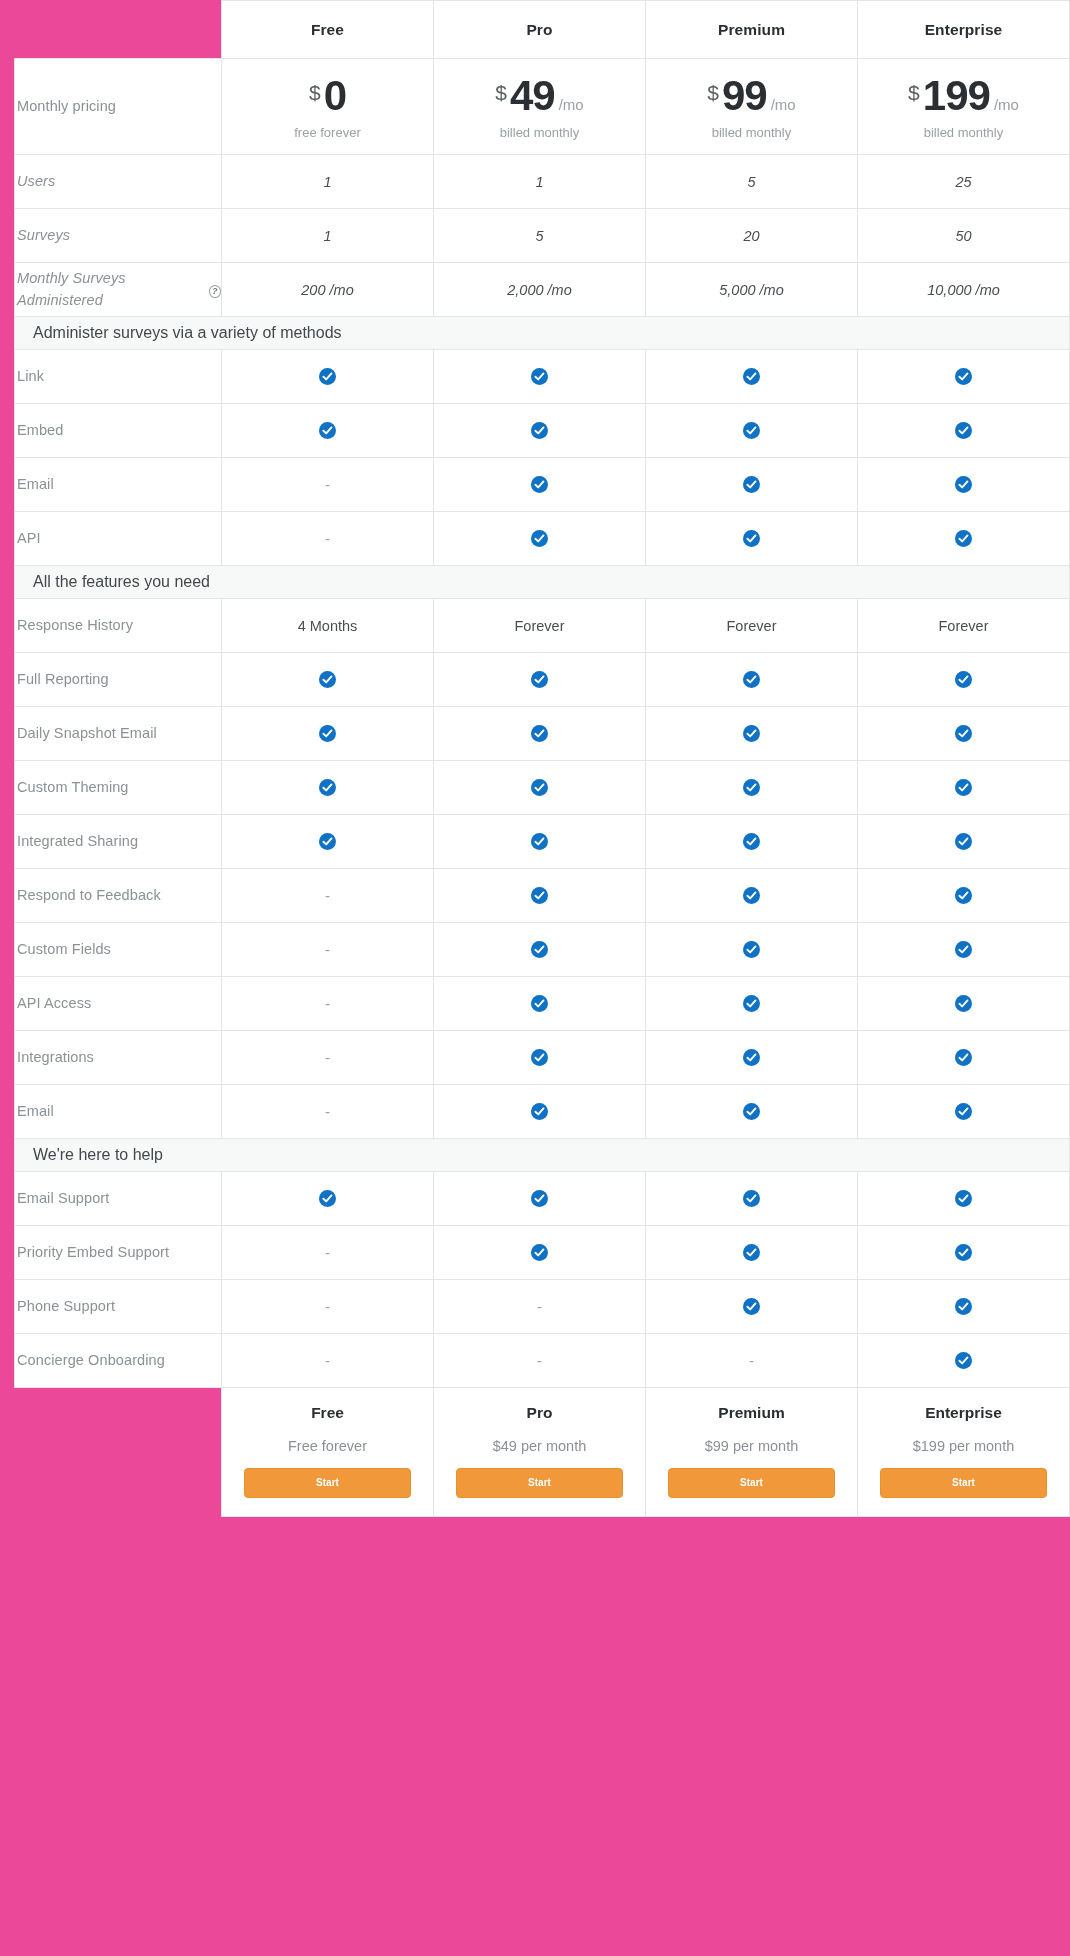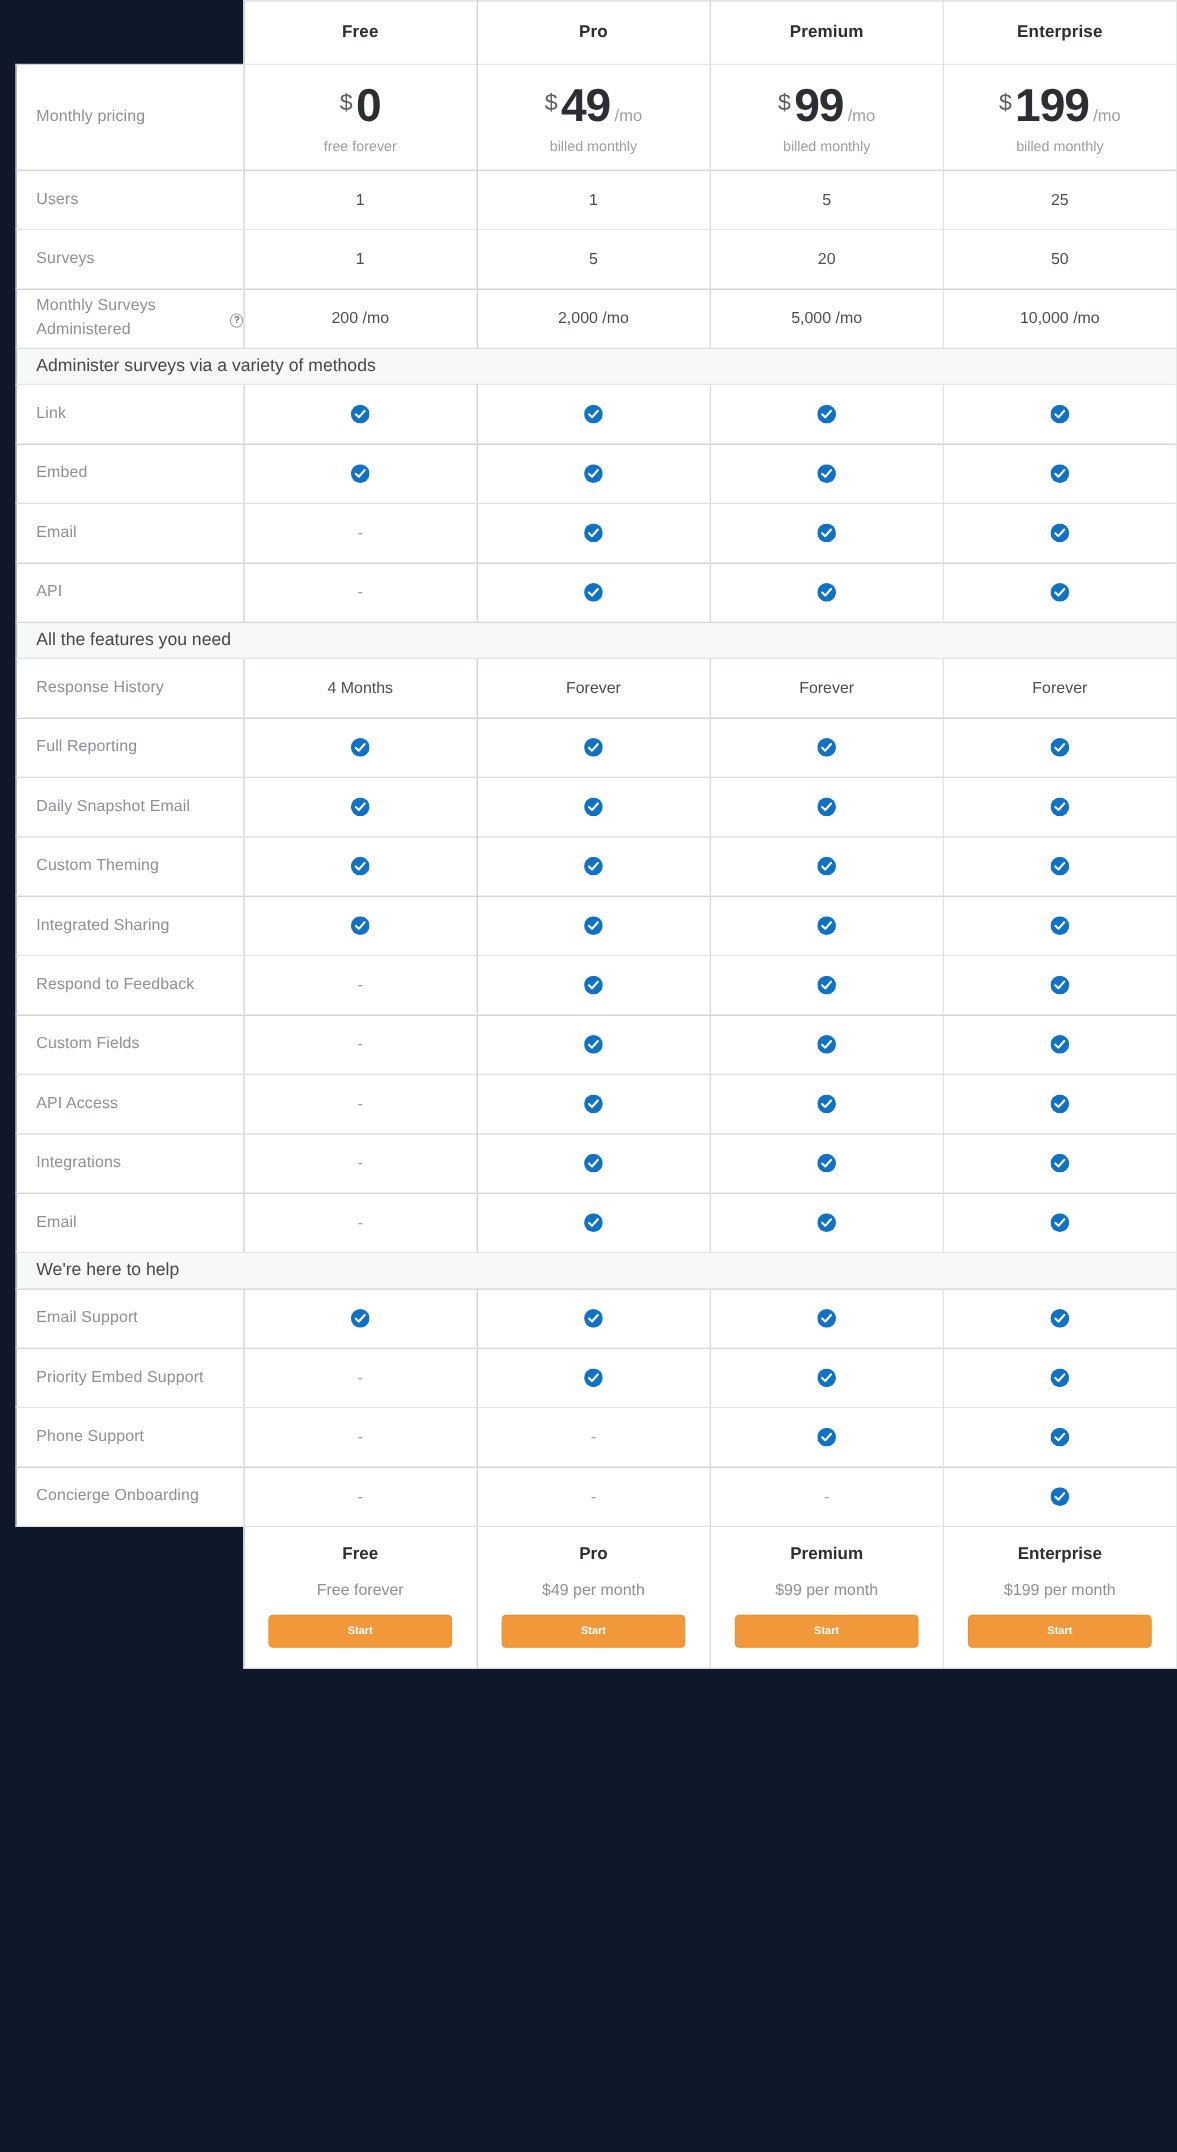--- a/index.html
+++ b/index.html
@@ -6,21 +6,21 @@
   html, body {
     margin: 0;
     padding: 0;
     background: #ffffff;
     font-family: "Liberation Sans", sans-serif;
   }
   #page {
     width: 1070px;
     height: 1956px;
     position: relative;
-    background: #0f172a;
+    background: #ec4899;
     overflow: hidden;
   }
 
   table.pricing {
     border-collapse: collapse;
     table-layout: fixed;
     width: 1055px;
     margin: 0 0 0 14px;
   }
 
@@ -44,21 +44,21 @@
     height: 58px;
     text-align: center;
     font-size: 15.5px;
     font-weight: bold;
     color: #2b2f33;
     letter-spacing: .1px;
   }
 
   
   td.feature {
-    padding: 0 0 0 18px;
+    padding: 0 0 0 2px;
     font-size: 14.5px;
     color: #8b9196;
     font-weight: normal;
     letter-spacing: .1px;
     line-height: 1.45;
   }
   td.feature .help-wrap {
     display: inline-flex;
     align-items: center;
     gap: 5px;
@@ -177,21 +177,21 @@
     background: #f0983a;
     color: #ffffff;
     font-size: 10px;
     font-weight: bold;
     padding: 8px 0 9px 0;
     cursor: pointer;
     font-family: "Liberation Sans", sans-serif;
   }
 
   
-  tr.data-row td { height: 54px; }
+  tr.data-row td { height: 54px; font-style: italic; }
   tr.check-row td { height: 54px; }
 </style>
 </head>
 <body>
 
 <div id="page">
   <table class="pricing">
     <colgroup>
       <col class="c-feature">
       <col class="c-plan">

